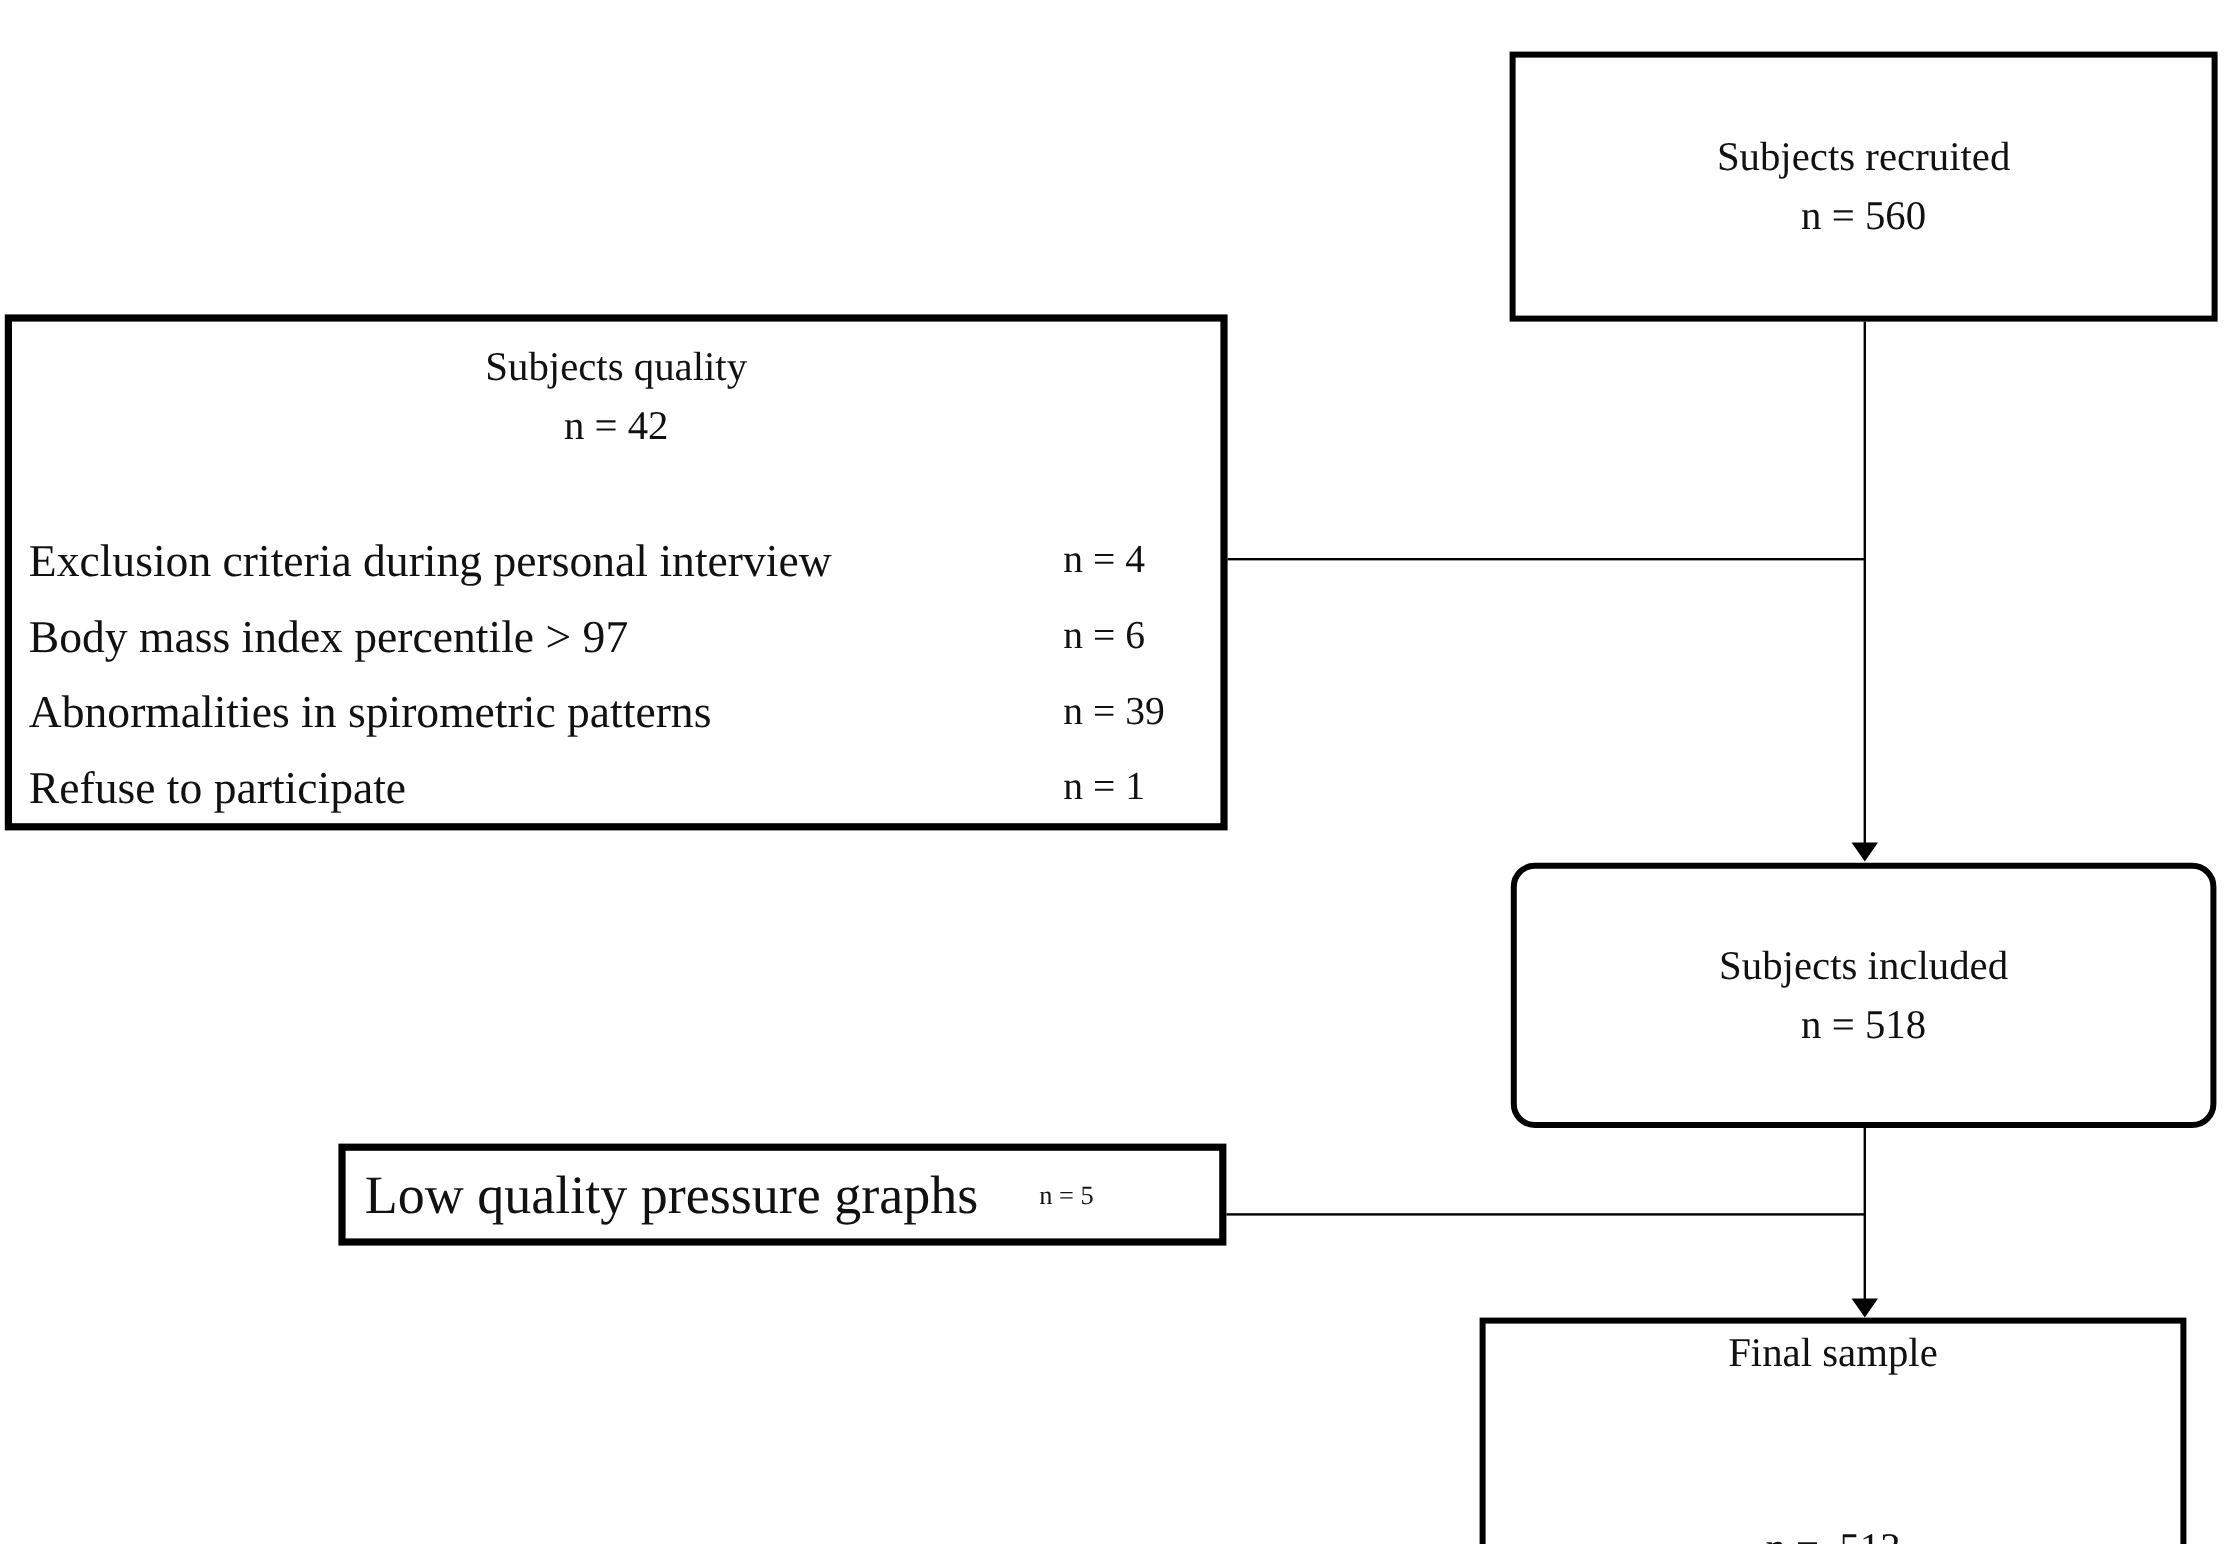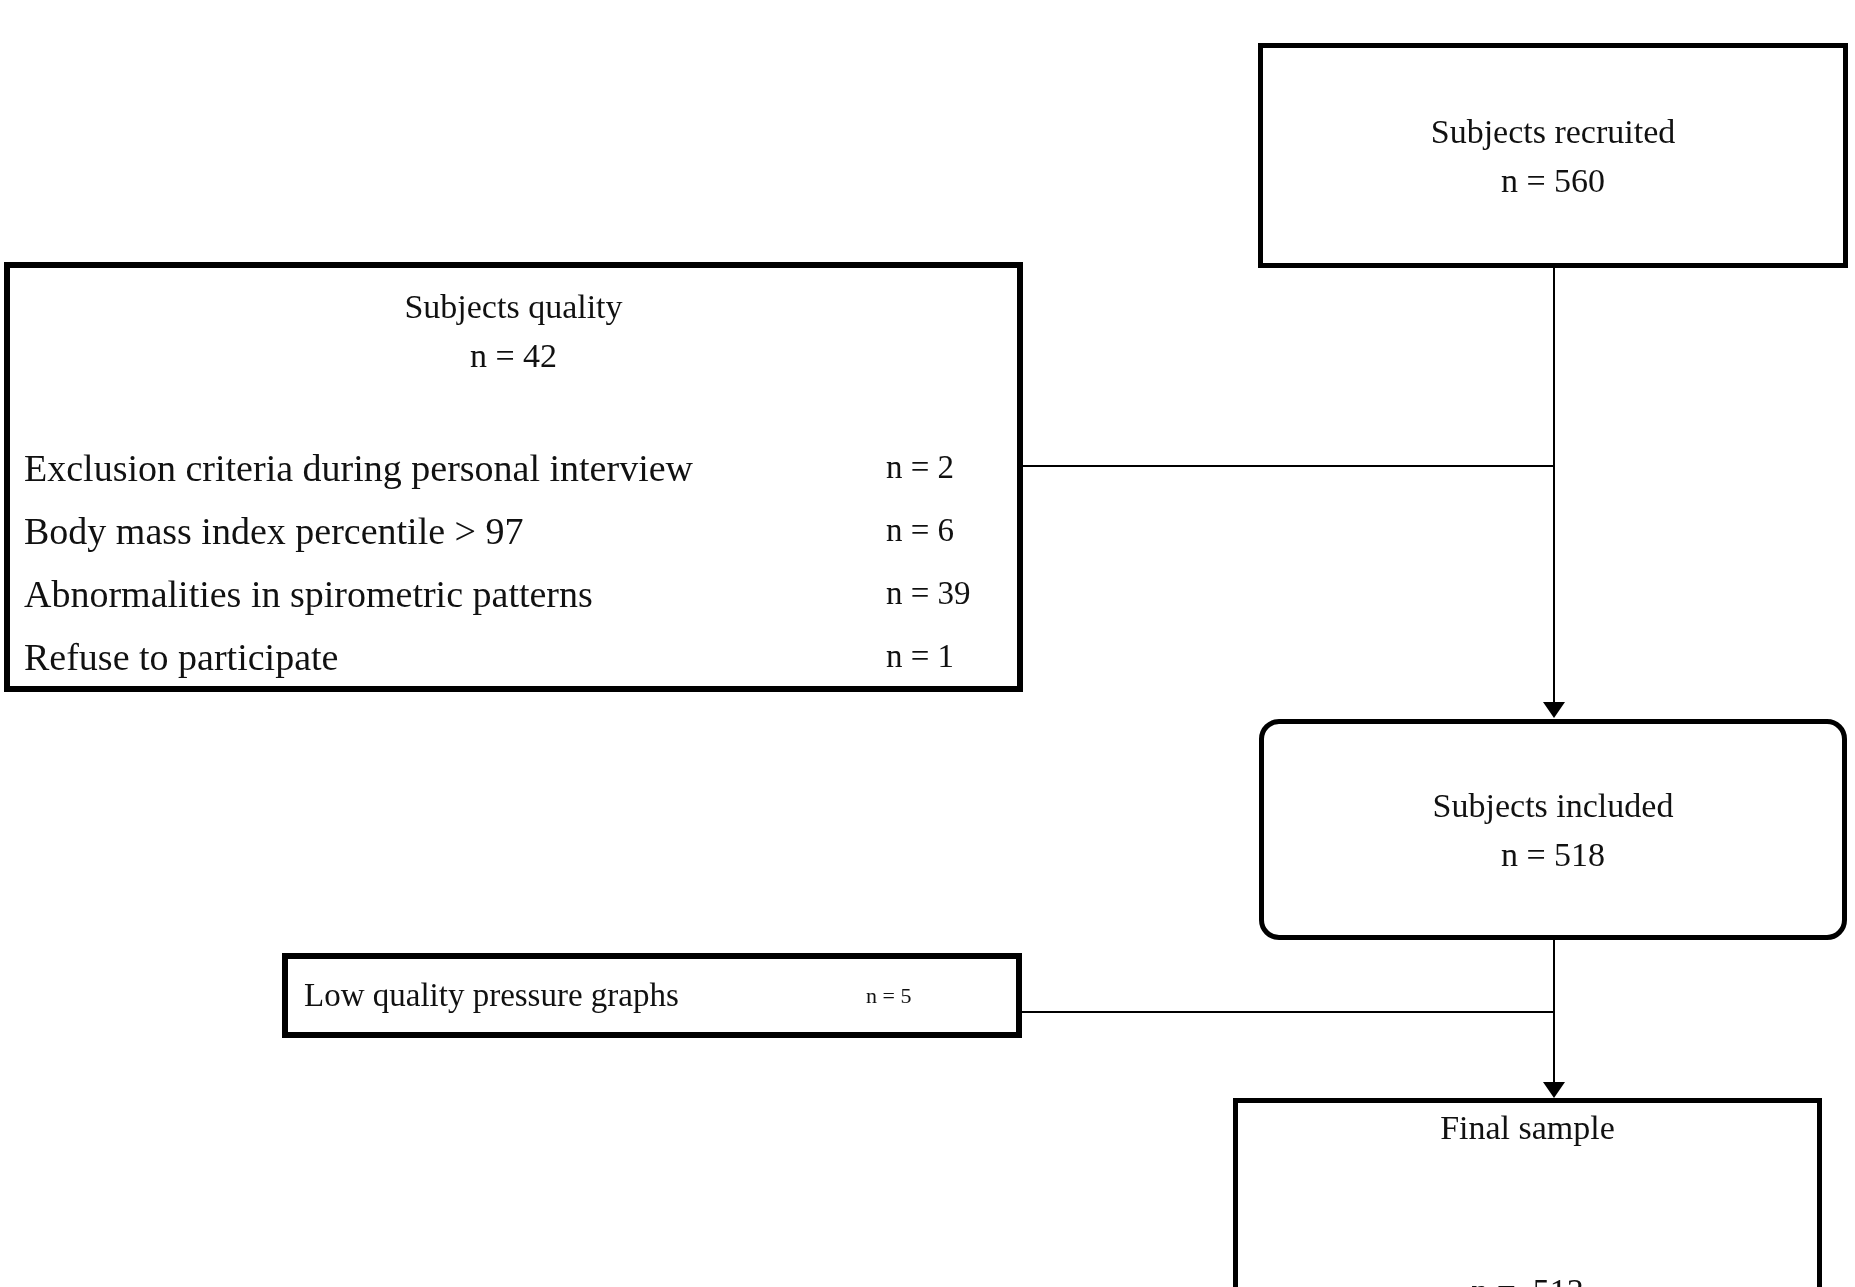--- a/index.html
+++ b/index.html
@@ -68,21 +68,21 @@
     white-space: pre-wrap;
   }
   
   .lowq-inner {
     position: relative;
     height: 100%;
     display: flex;
     align-items: center;
   }
   .lowq-inner .row-label {
-    font-size: 33px;
+    font-size: 45px;
     padding-left: 16px;
     white-space: nowrap;
   }
   .lowq-inner .row-value {
     position: absolute;
     left: 578px;
     font-size: 22px;
     white-space: pre-wrap;
   }
   .connector {
@@ -109,21 +109,21 @@
   </div>
 
   <div class="box thick" style="left:4px; top:222px; width:1019px; height:430px;">
     <div class="excl-title">
       <div class="line1">Subjects quality</div>
       <div class="line2">n = 42</div>
     </div>
     <div class="excl-rows">
       <div class="excl-row">
         <span class="row-label">Exclusion criteria during personal interview</span>
-        <span class="row-value">n = 2</span>
+        <span class="row-value">n = 4</span>
       </div>
       <div class="excl-row">
         <span class="row-label">Body mass index percentile &gt; 97</span>
         <span class="row-value">n = 6</span>
       </div>
       <div class="excl-row">
         <span class="row-label">Abnormalities in spirometric patterns</span>
         <span class="row-value">n = 39</span>
       </div>
       <div class="excl-row">

